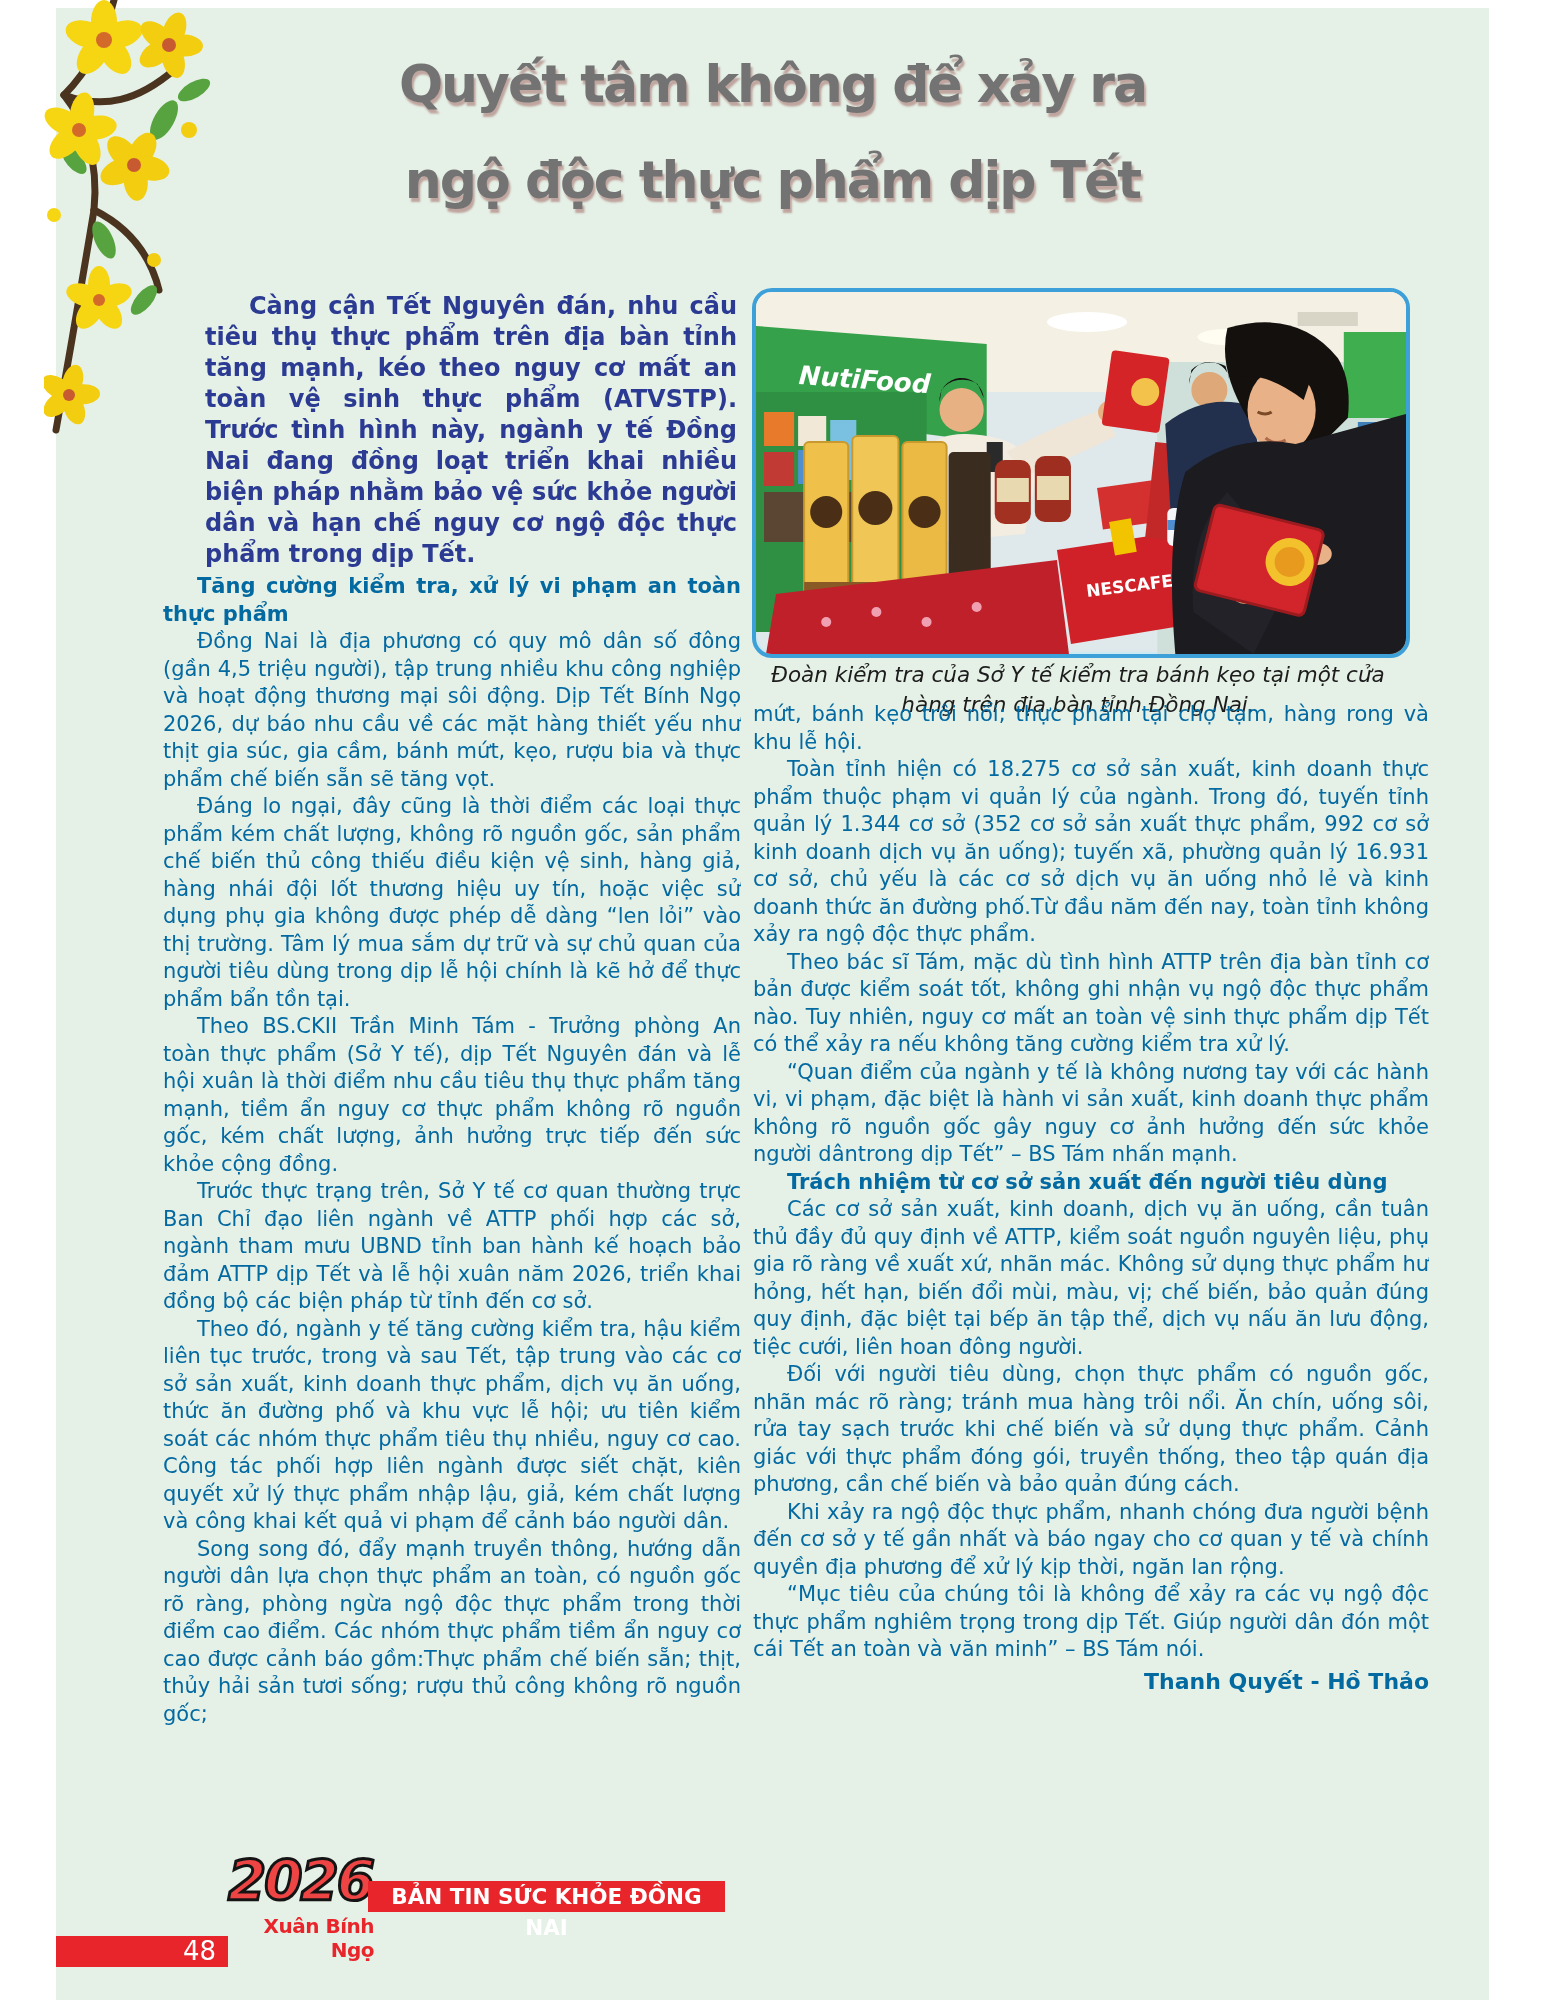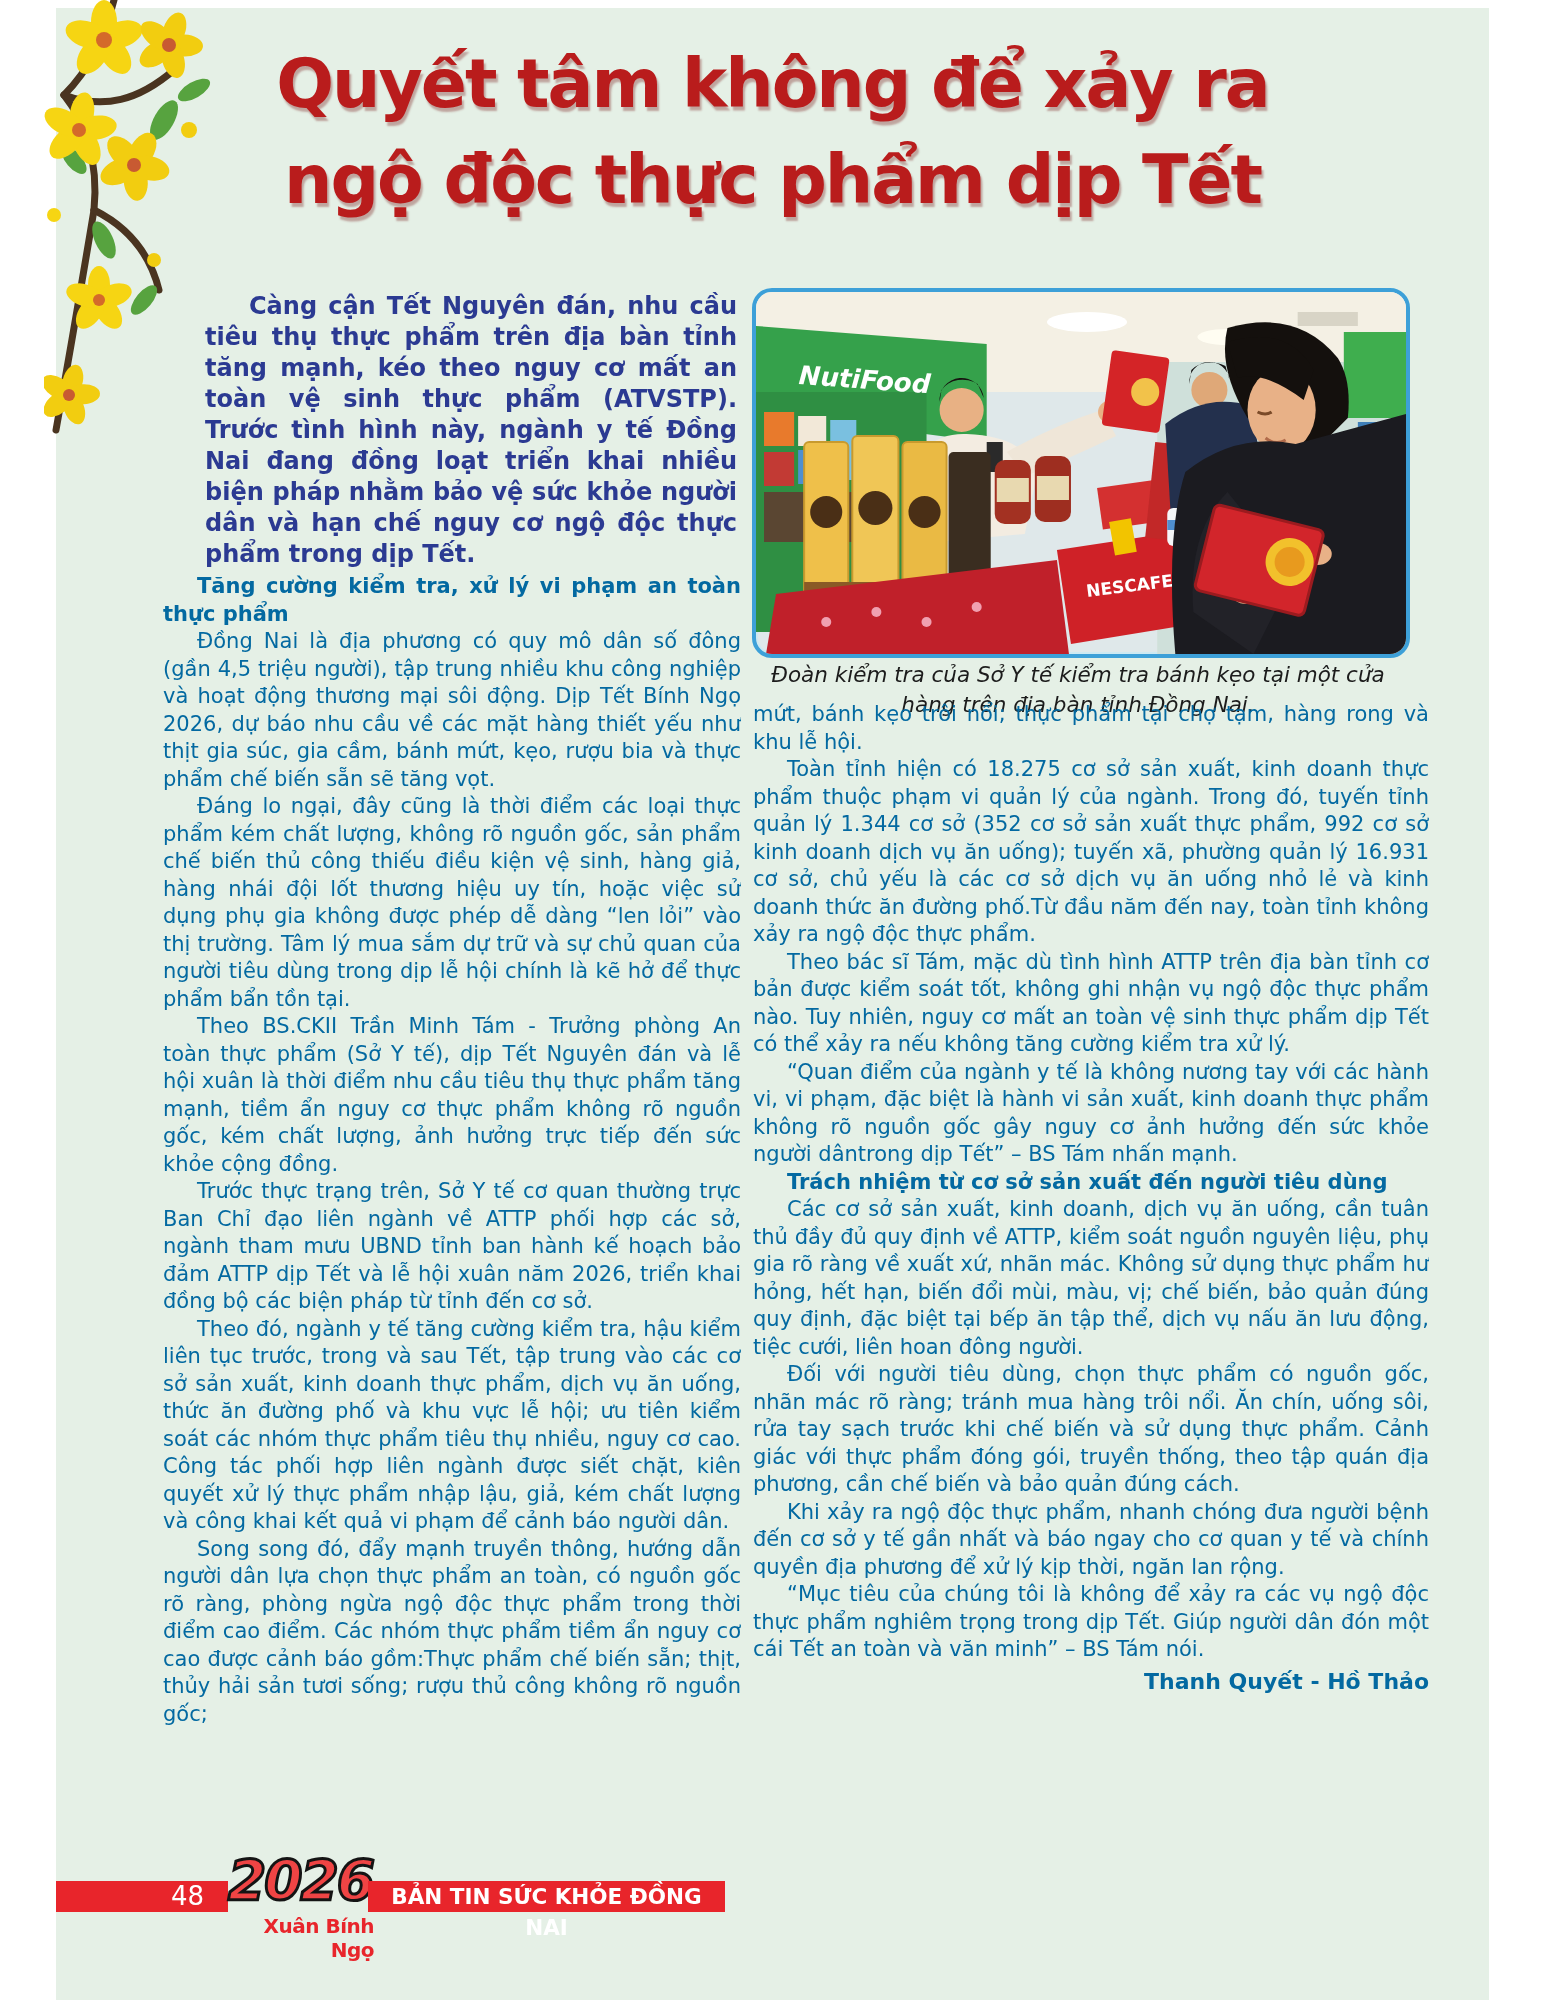--- a/index.html
+++ b/index.html
@@ -7,21 +7,21 @@
     position:relative;width:1545px;height:2000px;background:#ffffff;
     overflow:hidden;font-family:"DejaVu Sans",sans-serif;
   }
   .content-bg{
     position:absolute;left:56px;top:8px;width:1433px;height:1992px;
     background:#e5f0e6;
   }
   
   .title{
     position:absolute;left:56px;top:36px;width:1433px;text-align:center;
-    font-weight:bold;color:#b91c1c;font-size:68px;line-height:96px;
+    font-weight:bold;color:#737373;font-size:52px;line-height:96px;
     letter-spacing:-2px;
     text-shadow:2px 4px 2px rgba(120,25,25,.35);
   }
   
   .flowers{position:absolute;left:44px;top:0;width:180px;height:455px;}
   
   .intro{
     position:absolute;left:205px;top:291px;width:532px;
     color:#2b3a92;font-weight:bold;font-size:24px;line-height:31px;
     text-align:justify;text-indent:44px;
@@ -40,22 +40,22 @@
     border:4px solid #3da0d8;border-radius:20px;overflow:hidden;background:#dfe8ea;
     box-shadow:0 0 0 2px #cde9f2 inset;
   }
   .photo svg{display:block;width:100%;height:100%;}
   .caption{
     position:absolute;left:753px;top:660px;width:650px;
     font-style:italic;font-size:21.5px;line-height:30px;color:#1c1c1c;text-align:center;
   }
   
   .footer-bar{position:absolute;height:31px;background:#e8252b;}
-  .bar-page{left:56px;top:1881px;width:172px;color:#ffffff;font-size:26px;
-    line-height:31px;text-align:right;padding-right:24px;box-sizing:border-box;}
+  .bar-page{left:56px;top:1936px;width:172px;color:#ffffff;font-size:26px;
+    line-height:31px;text-align:right;padding-right:12px;box-sizing:border-box;}
   .bar-banner{left:368px;top:1881px;width:357px;color:#ffffff;font-size:21.5px;
     font-weight:bold;line-height:31px;text-align:center;letter-spacing:0;}
   .logo-year{
     position:absolute;left:228px;top:1848px;width:140px;text-align:center;
     font-size:55px;font-weight:bold;font-style:italic;color:#ef4444;
     -webkit-text-stroke:3px #141414;letter-spacing:-2px;line-height:64px;
   }
   .logo-sub{
     position:absolute;left:222px;top:1914px;width:152px;text-align:right;
     font-size:20px;font-weight:bold;color:#e8252b;letter-spacing:-.5px;

